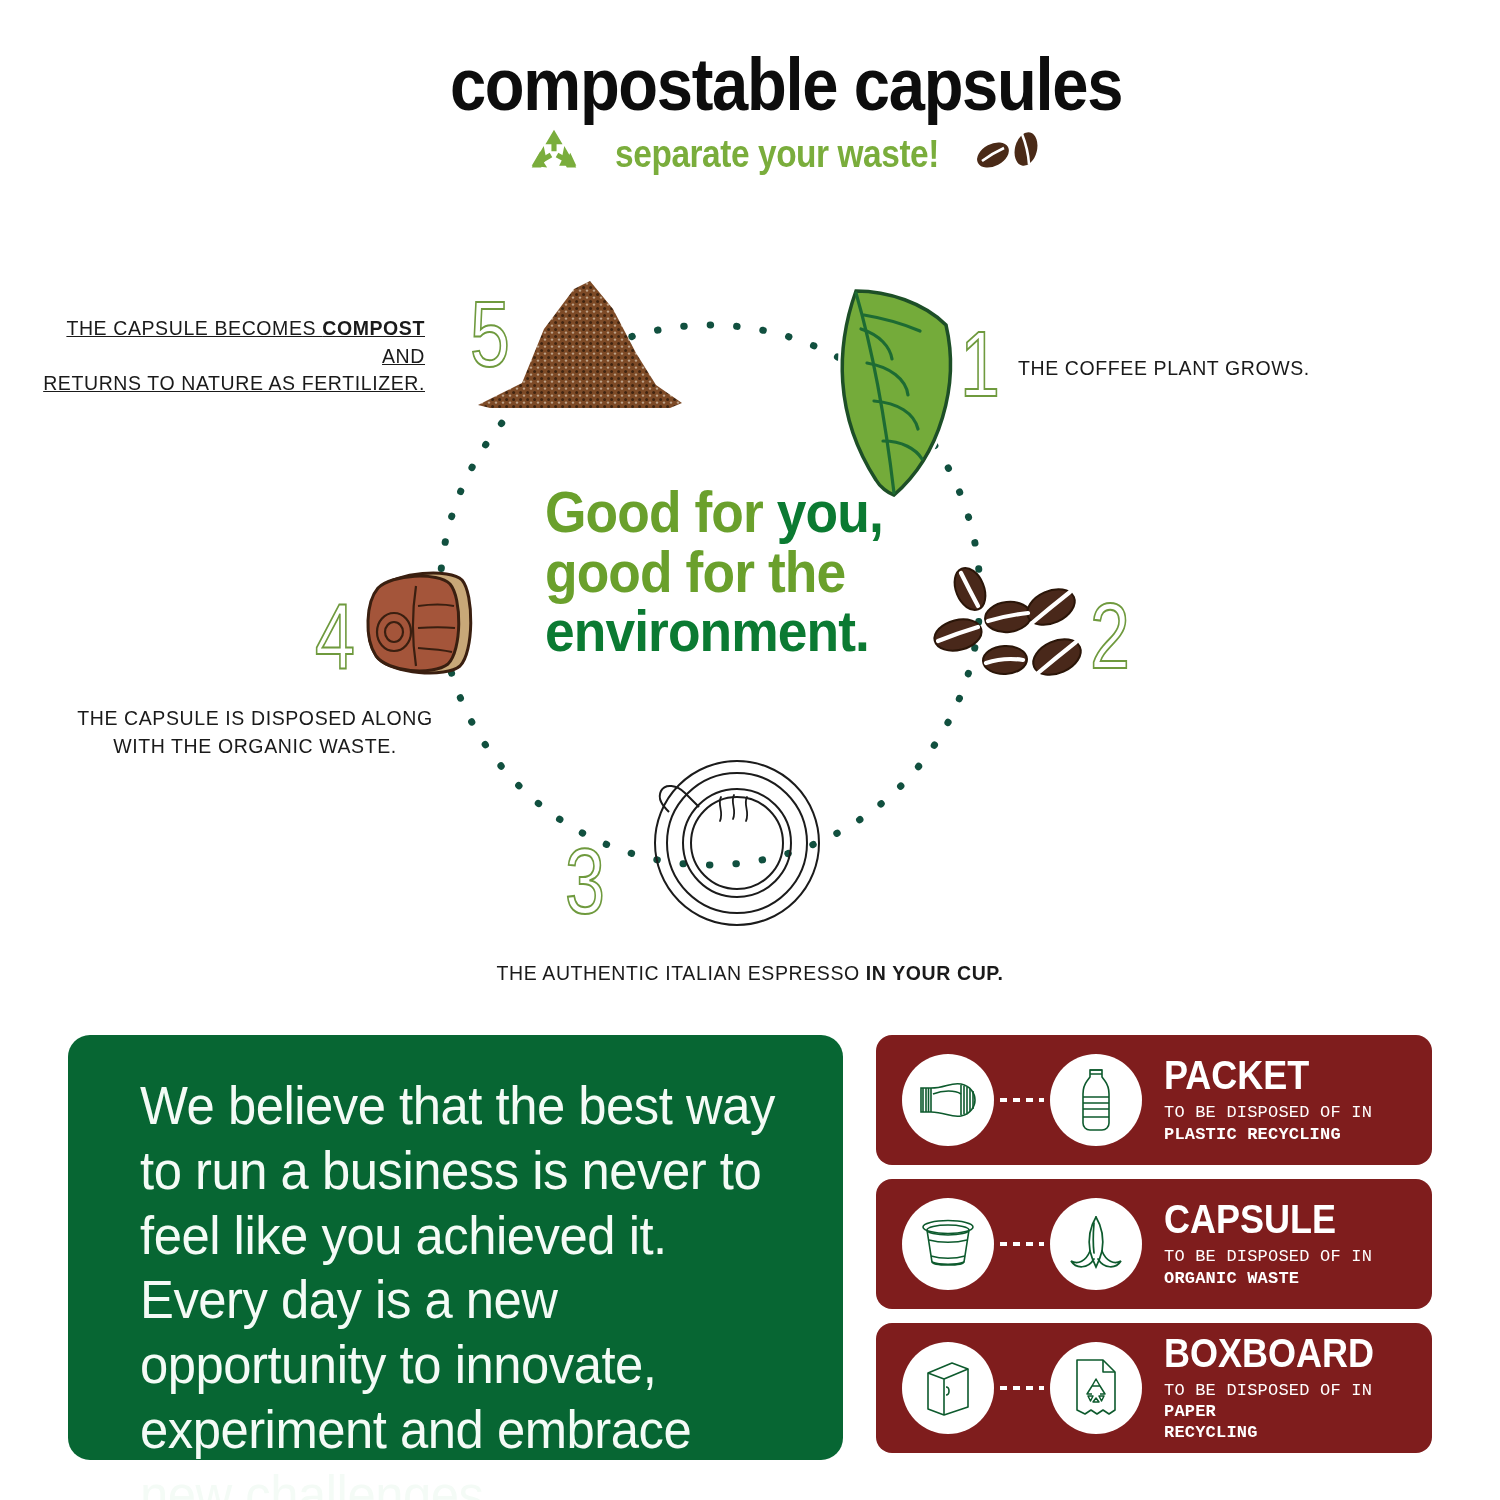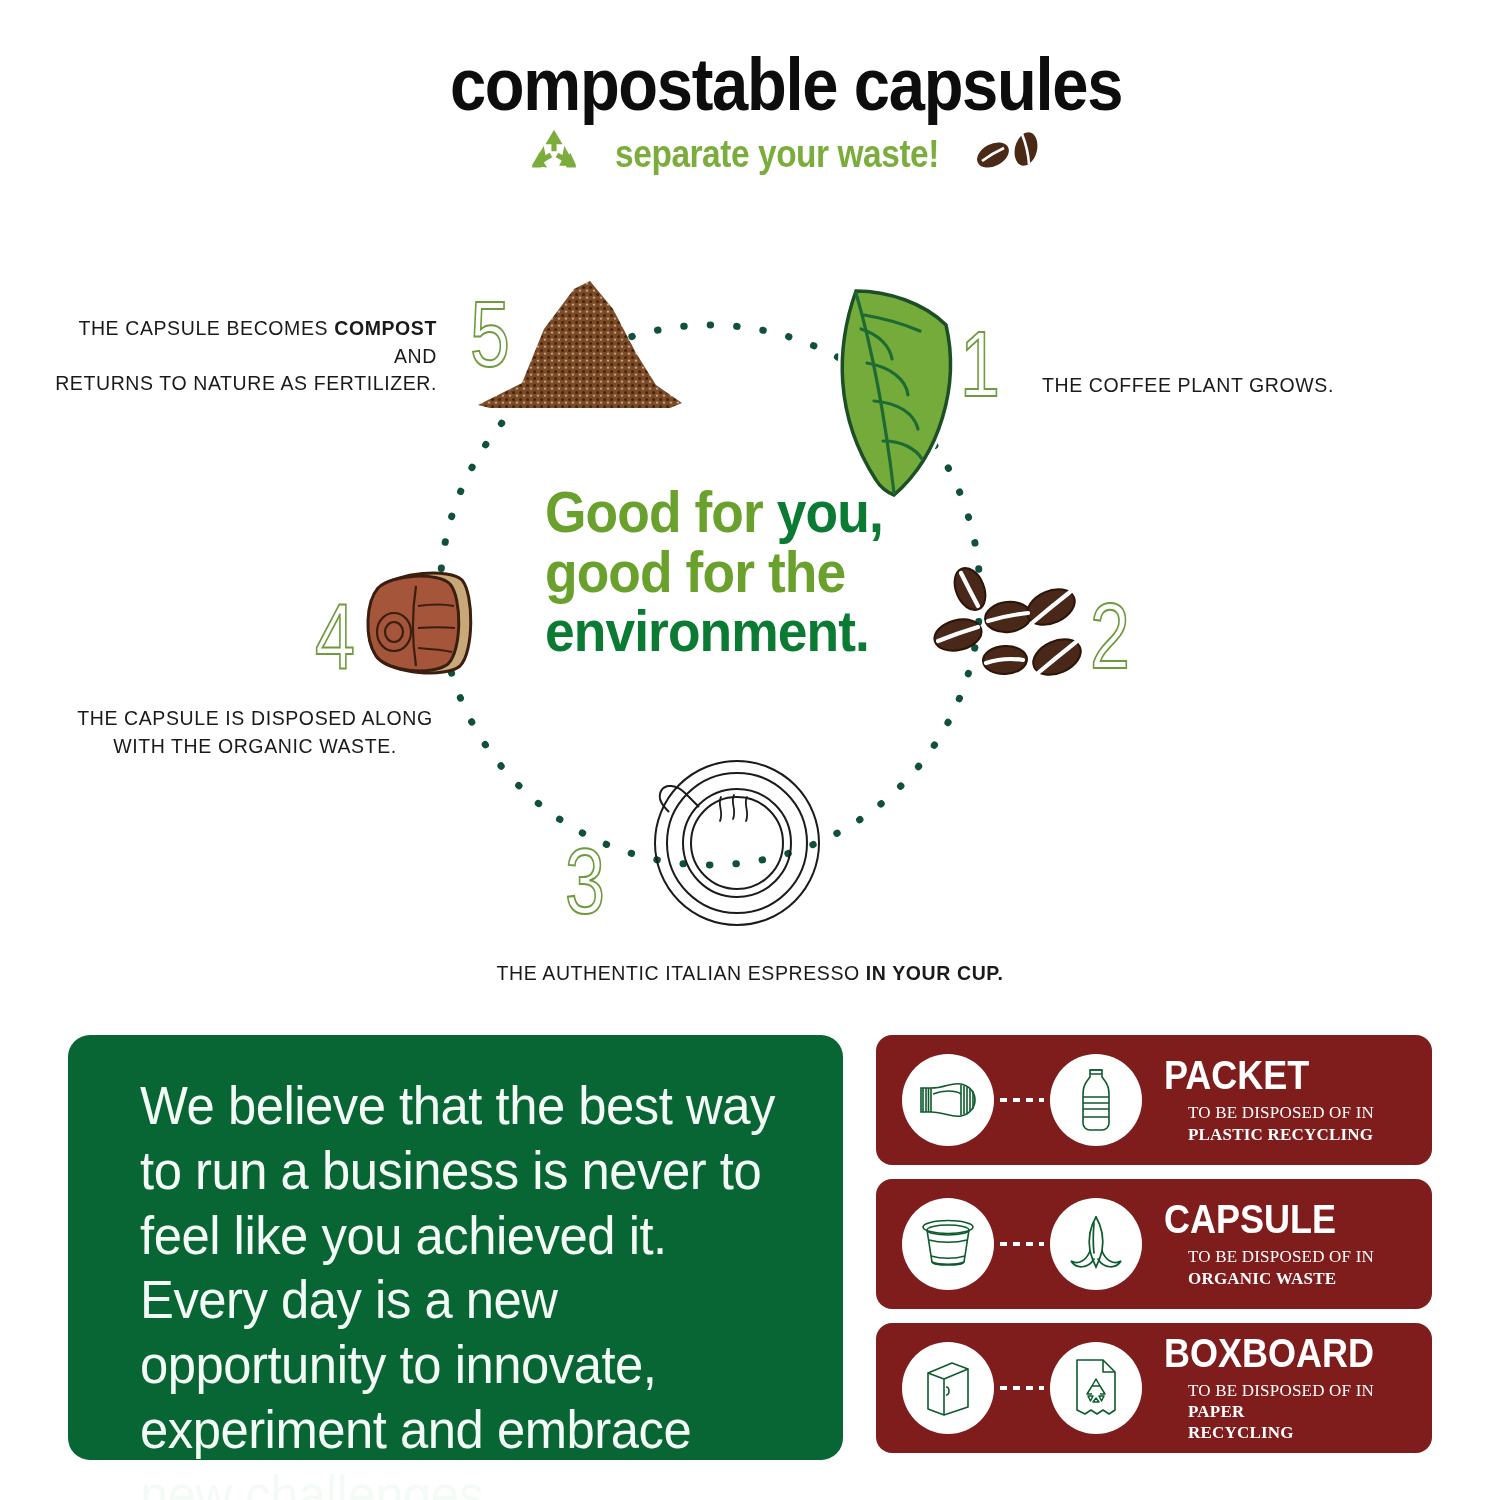--- a/index.html
+++ b/index.html
@@ -93,24 +93,23 @@
     background-image:linear-gradient(to right,#ffffff 0 7px,transparent 7px 13px);
     background-size:13px 4px;background-repeat:repeat-x;
   }
   .card-text{margin-left:22px;color:#ffffff;}
   .card-title{
     font-family:"Liberation Sans Narrow","Liberation Sans",sans-serif;
     font-weight:bold;font-size:40px;line-height:1;letter-spacing:0px;
     transform:scaleX(0.9);transform-origin:left center;
   }
   .card-sub{
-    font-family:Liberation Serif, serif;
+    font-family:Liberation Mono, monospace;
     font-size:17px;line-height:1.25;margin-top:7px;letter-spacing:0.2px;
     max-width:300px;
-    margin-left:24px;
   }
   .card-sub b{font-weight:bold;}
 </style>
 </head>
 <body>
 
 <div class="stage">
 
   <div class="header">
     <div class="header-title">compostable capsules</div>
@@ -166,38 +165,38 @@
           <pattern id="compostTex" width="7" height="7" patternUnits="userSpaceOnUse">
             <rect width="7" height="7" fill="#7d4a26"></rect>
             <circle cx="1.6" cy="1.6" r="1.5" fill="#2a1708" opacity="0.75"></circle>
             <circle cx="5" cy="4.6" r="1.2" fill="#e8dccb" opacity="0.6"></circle>
           </pattern>
         </defs>
         <path d="M8 140 L52 118 L74 64 L104 24 L120 16 L143 44 L166 88 L186 120 L212 138 L200 143 L20 143 Z" fill="url(#compostTex)"></path>
       </svg>
     </div>
     <div class="num" style="left:455px;top:38px;width:70px;text-align:center;">5</div>
-    <div class="step-text ta-right" style="left:32px;top:65px;width:405px;">THE CAPSULE BECOMES <b>COMPOST</b> AND<br>RETURNS TO NATURE AS FERTILIZER.</div>
+    <div class="step-text ta-right" style="left:20px;top:65px;width:405px;text-decoration:underline;">THE CAPSULE BECOMES <b>COMPOST</b> AND<br>RETURNS TO NATURE AS FERTILIZER.</div>
 
     <div class="icon-abs" style="left:828px;top:35px;">
       <svg width="140" height="215" viewBox="0 0 140 215">
         <path d="M28 6 C8 62 6 130 48 195 C52 202 60 208 66 210 C112 170 132 100 118 40 C96 18 60 6 28 6 Z" fill="#ffffff" stroke="#ffffff" stroke-width="9"></path>
         <path d="M28 6 C8 62 6 130 48 195 C52 202 60 208 66 210 C112 170 132 100 118 40 C96 18 60 6 28 6 Z" fill="#74ab3a" stroke="#1d4f27" stroke-width="3.5"></path>
         <g stroke="#1d6b33" stroke-width="3.2" fill="none" stroke-linecap="round">
           <path d="M28 8 C46 70 58 140 66 208"></path>
           <path d="M33 44 C52 50 62 62 64 74"></path>
           <path d="M39 78 C62 82 78 94 80 110"></path>
           <path d="M46 116 C70 118 86 128 90 144"></path>
           <path d="M55 156 C74 156 88 164 94 174"></path>
           <path d="M36 30 C60 34 78 40 92 46"></path>
         </g>
       </svg>
     </div>
     <div class="num" style="left:945px;top:68px;width:70px;text-align:center;">1</div>
-    <div class="step-text ta-left" style="left:1018px;top:122px;width:340px;text-align:center;">THE COFFEE PLANT GROWS.</div>
+    <div class="step-text ta-left" style="left:1018px;top:105px;width:340px;">THE COFFEE PLANT GROWS.</div>
 
     <div class="icon-abs" style="left:930px;top:315px;">
       <svg width="160" height="115" viewBox="0 0 160 115">
         <g fill="#49281a" stroke="#2a1508" stroke-width="2">
           <ellipse cx="40" cy="24" rx="14" ry="22" transform="rotate(-22 40 24)"></ellipse>
           <ellipse cx="28" cy="70" rx="24" ry="15" transform="rotate(-14 28 70)"></ellipse>
           <ellipse cx="78" cy="52" rx="23" ry="15" transform="rotate(-6 78 52)"></ellipse>
           <ellipse cx="75" cy="95" rx="22" ry="14" transform="rotate(-3 75 95)"></ellipse>
           <ellipse cx="121" cy="42" rx="25" ry="16" transform="rotate(-24 121 42)"></ellipse>
           <ellipse cx="127" cy="92" rx="25" ry="16" transform="rotate(-24 127 92)"></ellipse>

